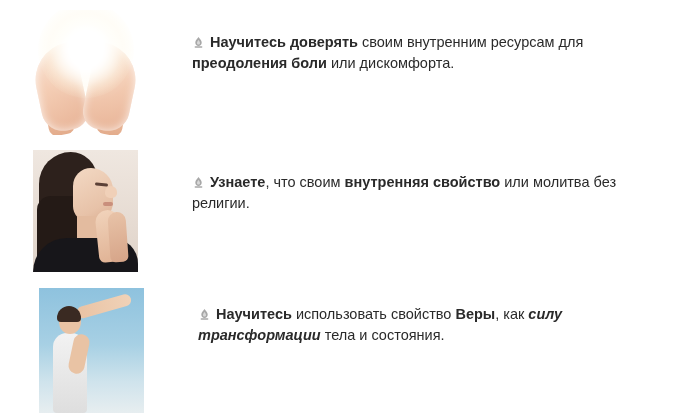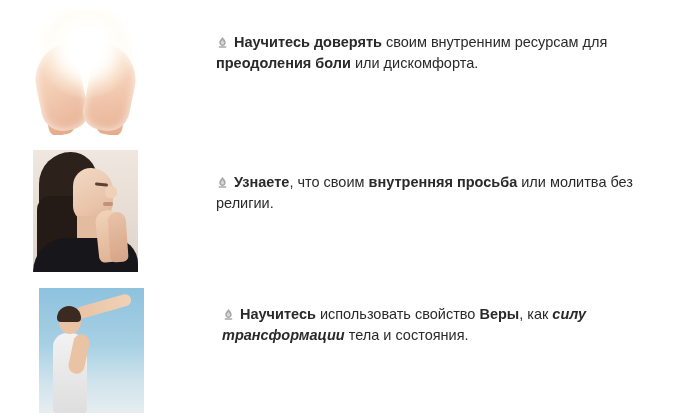--- a/index.html
+++ b/index.html
@@ -18,21 +18,20 @@
     position: relative;
     width: 700px;
     height: 420px;
   }
   .row {
     position: absolute;
     left: 0;
     width: 700px;
     display: flex;
     align-items: flex-start;
-    gap: 24px;
   }
   .row-1 { top: 10px; height: 135px; }
   .row-2 { top: 150px; height: 130px; }
   .row-3 { top: 288px; height: 125px; padding-left: 6px; }
 
   .thumb-cell {
     width: 192px;
     flex: 0 0 192px;
     display: flex;
     justify-content: flex-start;
@@ -336,21 +335,21 @@
         </div>
       </div>
     </div>
     <div class="text-cell">
       <span class="bullet-icon">
         <svg width="13" height="13" viewBox="0 0 13 13" aria-hidden="true">
           <path d="M6.5 1 C8 3.2 9.7 4.3 9.7 6.6 C9.7 8.6 8.3 10 6.5 10 C4.7 10 3.3 8.6 3.3 6.6 C3.3 4.3 5 3.2 6.5 1 Z" fill="#a8a8a8"></path>
           <path d="M6.5 4 C7.3 5.2 8 5.8 8 6.9 C8 7.9 7.3 8.6 6.5 8.6 C5.7 8.6 5 7.9 5 6.9 C5 5.8 5.7 5.2 6.5 4 Z" fill="#d8d8d8"></path>
           <rect x="2.6" y="10.3" width="7.8" height="1.4" rx="0.7" fill="#a8a8a8"></rect>
         </svg>
-      </span><span class="b">Узнаете</span><span>, что своим </span><span class="b">внутренняя просьба</span><span> или молитва без религии.</span>
+      </span><span class="b">Узнаете</span><span>, что своим </span><span class="b">внутренняя свойство</span><span> или молитва без религии.</span>
     </div>
   </div>
 
   <div class="row row-3">
     <div class="thumb-cell">
       <div class="thumb thumb-3">
         <div class="img-sky">
           <div class="arm"></div>
           <div class="body"></div>
           <div class="arm-lower"></div>

